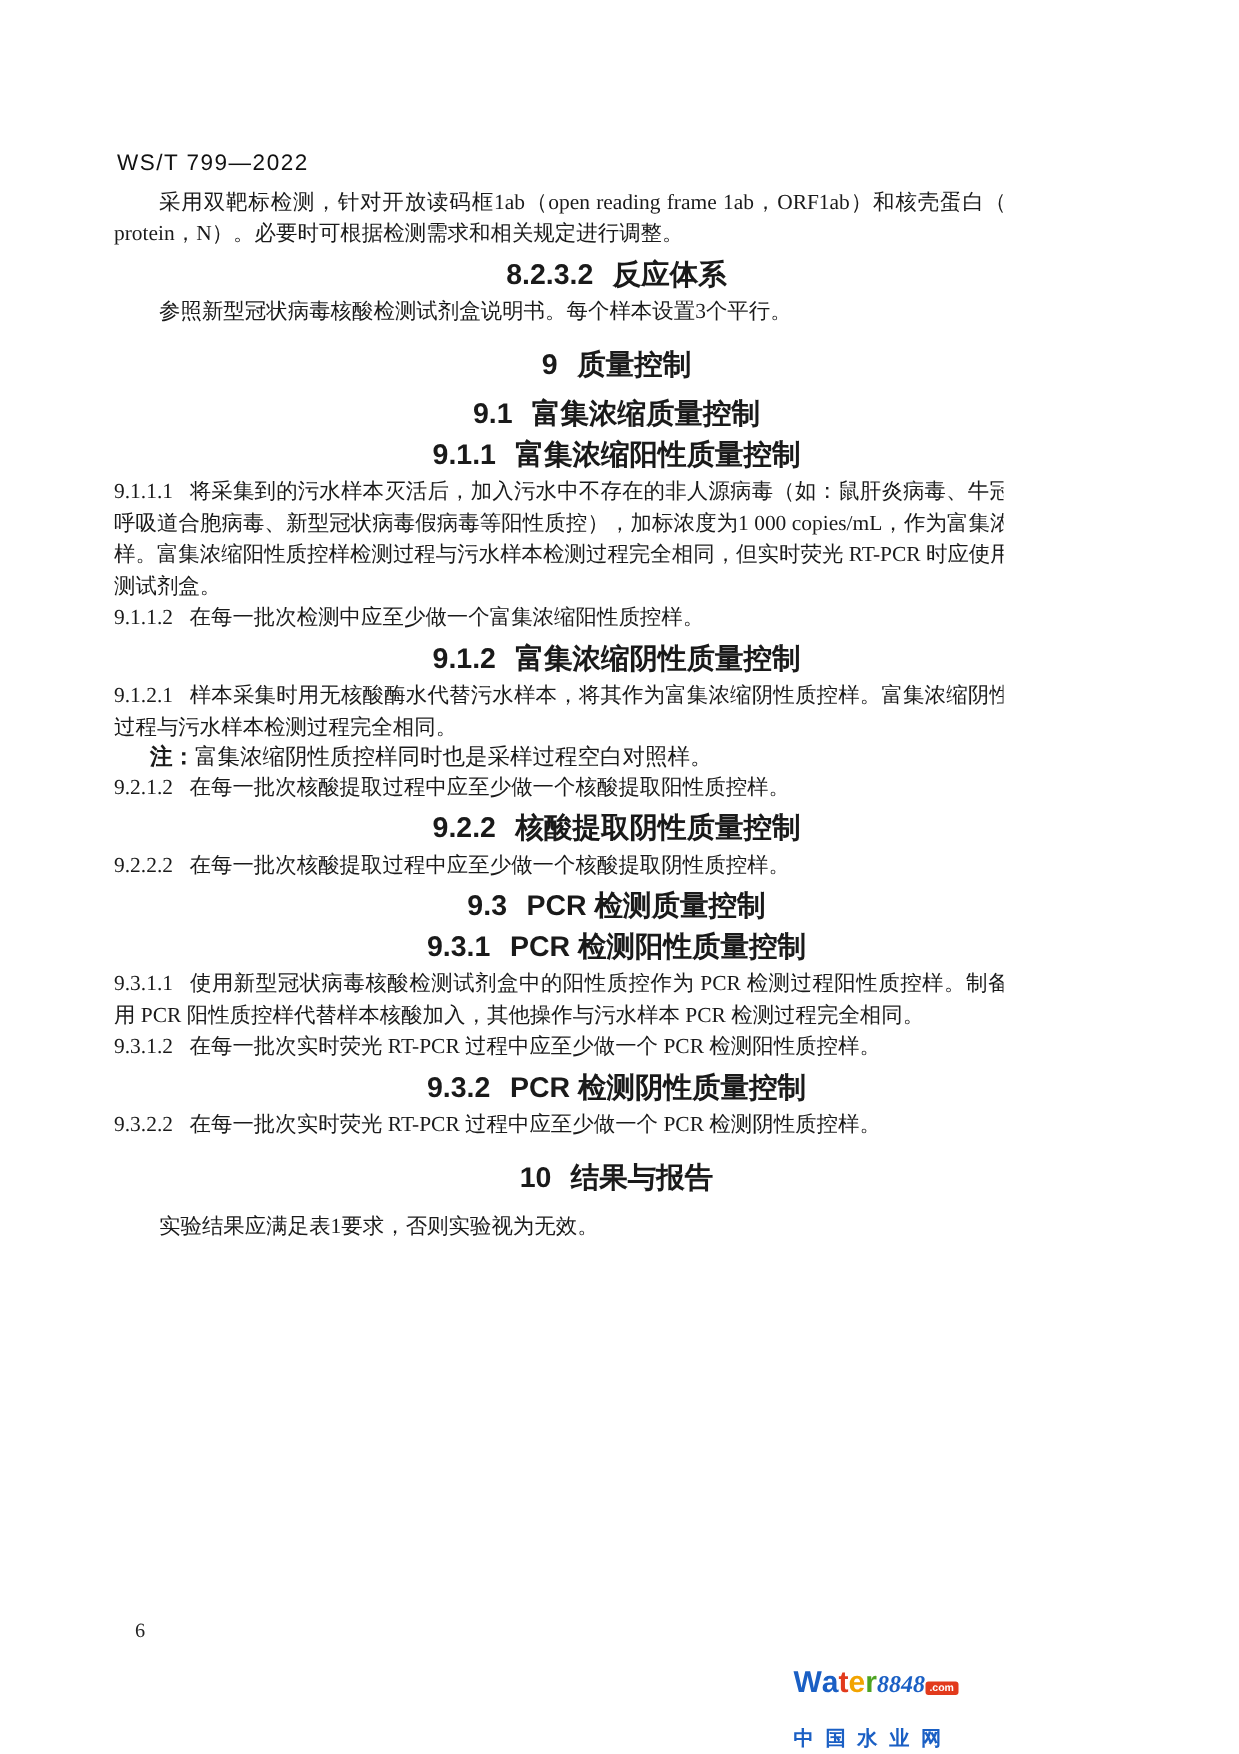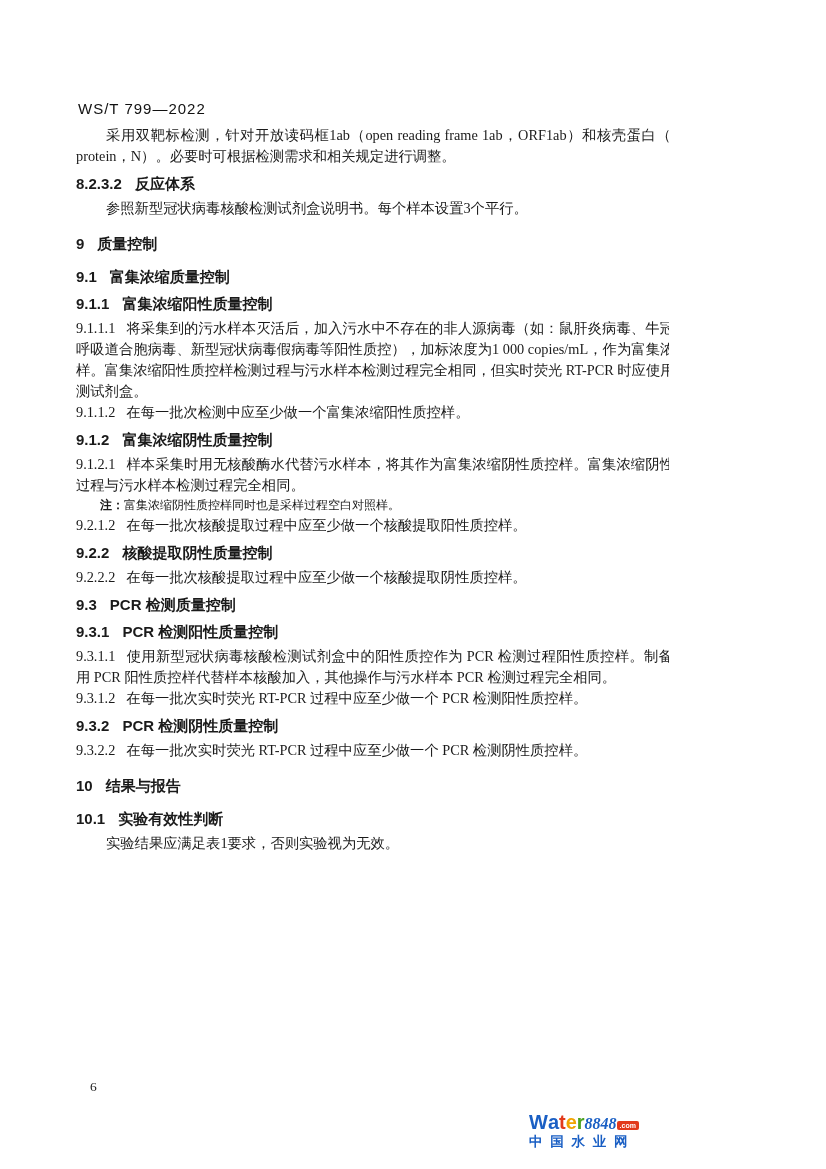--- a/index.html
+++ b/index.html
@@ -29,29 +29,29 @@
     font-size:14.3px;
     line-height:21px;
     text-align:justify;
   }
   .content p{margin:0;}
   .para.indent{text-indent:2.1em;}
   .clause .num{margin-right:11px;white-space:nowrap;}
   .heading{
     font-family:"Liberation Sans","DejaVu Sans",sans-serif;
     font-weight:bold;
-    font-size:15px;
+    font-size:19px;
     line-height:21px;
     margin:6px 0 4px 0;
-    text-align:left;
+    text-align:center;
   }
   .heading .num{margin-right:13px;}
   .heading.level-1{margin:14px 0 12px 0;}
   .note{
-    font-size:12px;
+    font-size:15px;
     line-height:19px;
     padding-left:24px;
   }
   .note .note-label{font-weight:bold;}
   .page-number{
     position:absolute;
     left:90px;
     top:1079px;
     font-size:13.5px;
     color:#222;
@@ -89,21 +89,21 @@
     border-radius:2px;
     vertical-align:baseline;
     position:relative;
     top:-1px;
   }
   .logo-sub{
     font-family:"Liberation Sans","DejaVu Sans",sans-serif;
     font-weight:bold;
     font-size:13.5px;
     letter-spacing:2px;
-    margin-top:3px;
+    margin-top:20px;
     white-space:nowrap;
   }
 </style>
 </head>
 <body>
 
 <div class="page">
 
   <div class="doc-code">WS/T 799—2022</div>
 
@@ -122,21 +122,20 @@
       <p class="para clause"><span class="num">9.2.1.2</span>在每一批次核酸提取过程中应至少做一个核酸提取阳性质控样。</p>
       <h2 class="heading level-2"><span class="num">9.2.2</span>核酸提取阴性质量控制</h2>
       <p class="para clause"><span class="num">9.2.2.2</span>在每一批次核酸提取过程中应至少做一个核酸提取阴性质控样。</p>
       <h2 class="heading level-2"><span class="num">9.3</span>PCR 检测质量控制</h2>
       <h2 class="heading level-2"><span class="num">9.3.1</span>PCR 检测阳性质量控制</h2>
       <p class="para clause"><span class="num">9.3.1.1</span>使用新型冠状病毒核酸检测试剂盒中的阳性质控作为 PCR 检测过程阳性质控样。制备反应体系时用 PCR 阳性质控样代替样本核酸加入，其他操作与污水样本 PCR 检测过程完全相同。</p>
       <p class="para clause"><span class="num">9.3.1.2</span>在每一批次实时荧光 RT-PCR 过程中应至少做一个 PCR 检测阳性质控样。</p>
       <h2 class="heading level-2"><span class="num">9.3.2</span>PCR 检测阴性质量控制</h2>
       <p class="para clause"><span class="num">9.3.2.2</span>在每一批次实时荧光 RT-PCR 过程中应至少做一个 PCR 检测阴性质控样。</p>
       <h2 class="heading level-1"><span class="num">10</span>结果与报告</h2>
-      <h2 class="heading level-2"><span class="num">10.1</span>实验有效性判断</h2>
       <p class="para indent">实验结果应满足表1要求，否则实验视为无效。</p>
     </main>
 
   <div class="page-number">6</div>
 
   <div class="logo">
     <div class="logo-top">
       <span class="logo-word"><span style="color: rgb(26, 95, 196);">W</span><span style="color: rgb(26, 95, 196);">a</span><span style="color: rgb(226, 58, 28);">t</span><span style="color: rgb(242, 164, 0);">e</span><span style="color: rgb(77, 163, 33);">r</span></span><span class="logo-num" style="color: rgb(26, 95, 196);">8848</span><span class="logo-com" style="background: rgb(226, 58, 28);">.com</span>
     </div>
     <div class="logo-sub" style="color: rgb(26, 95, 196);">中 国 水 业 网</div>

